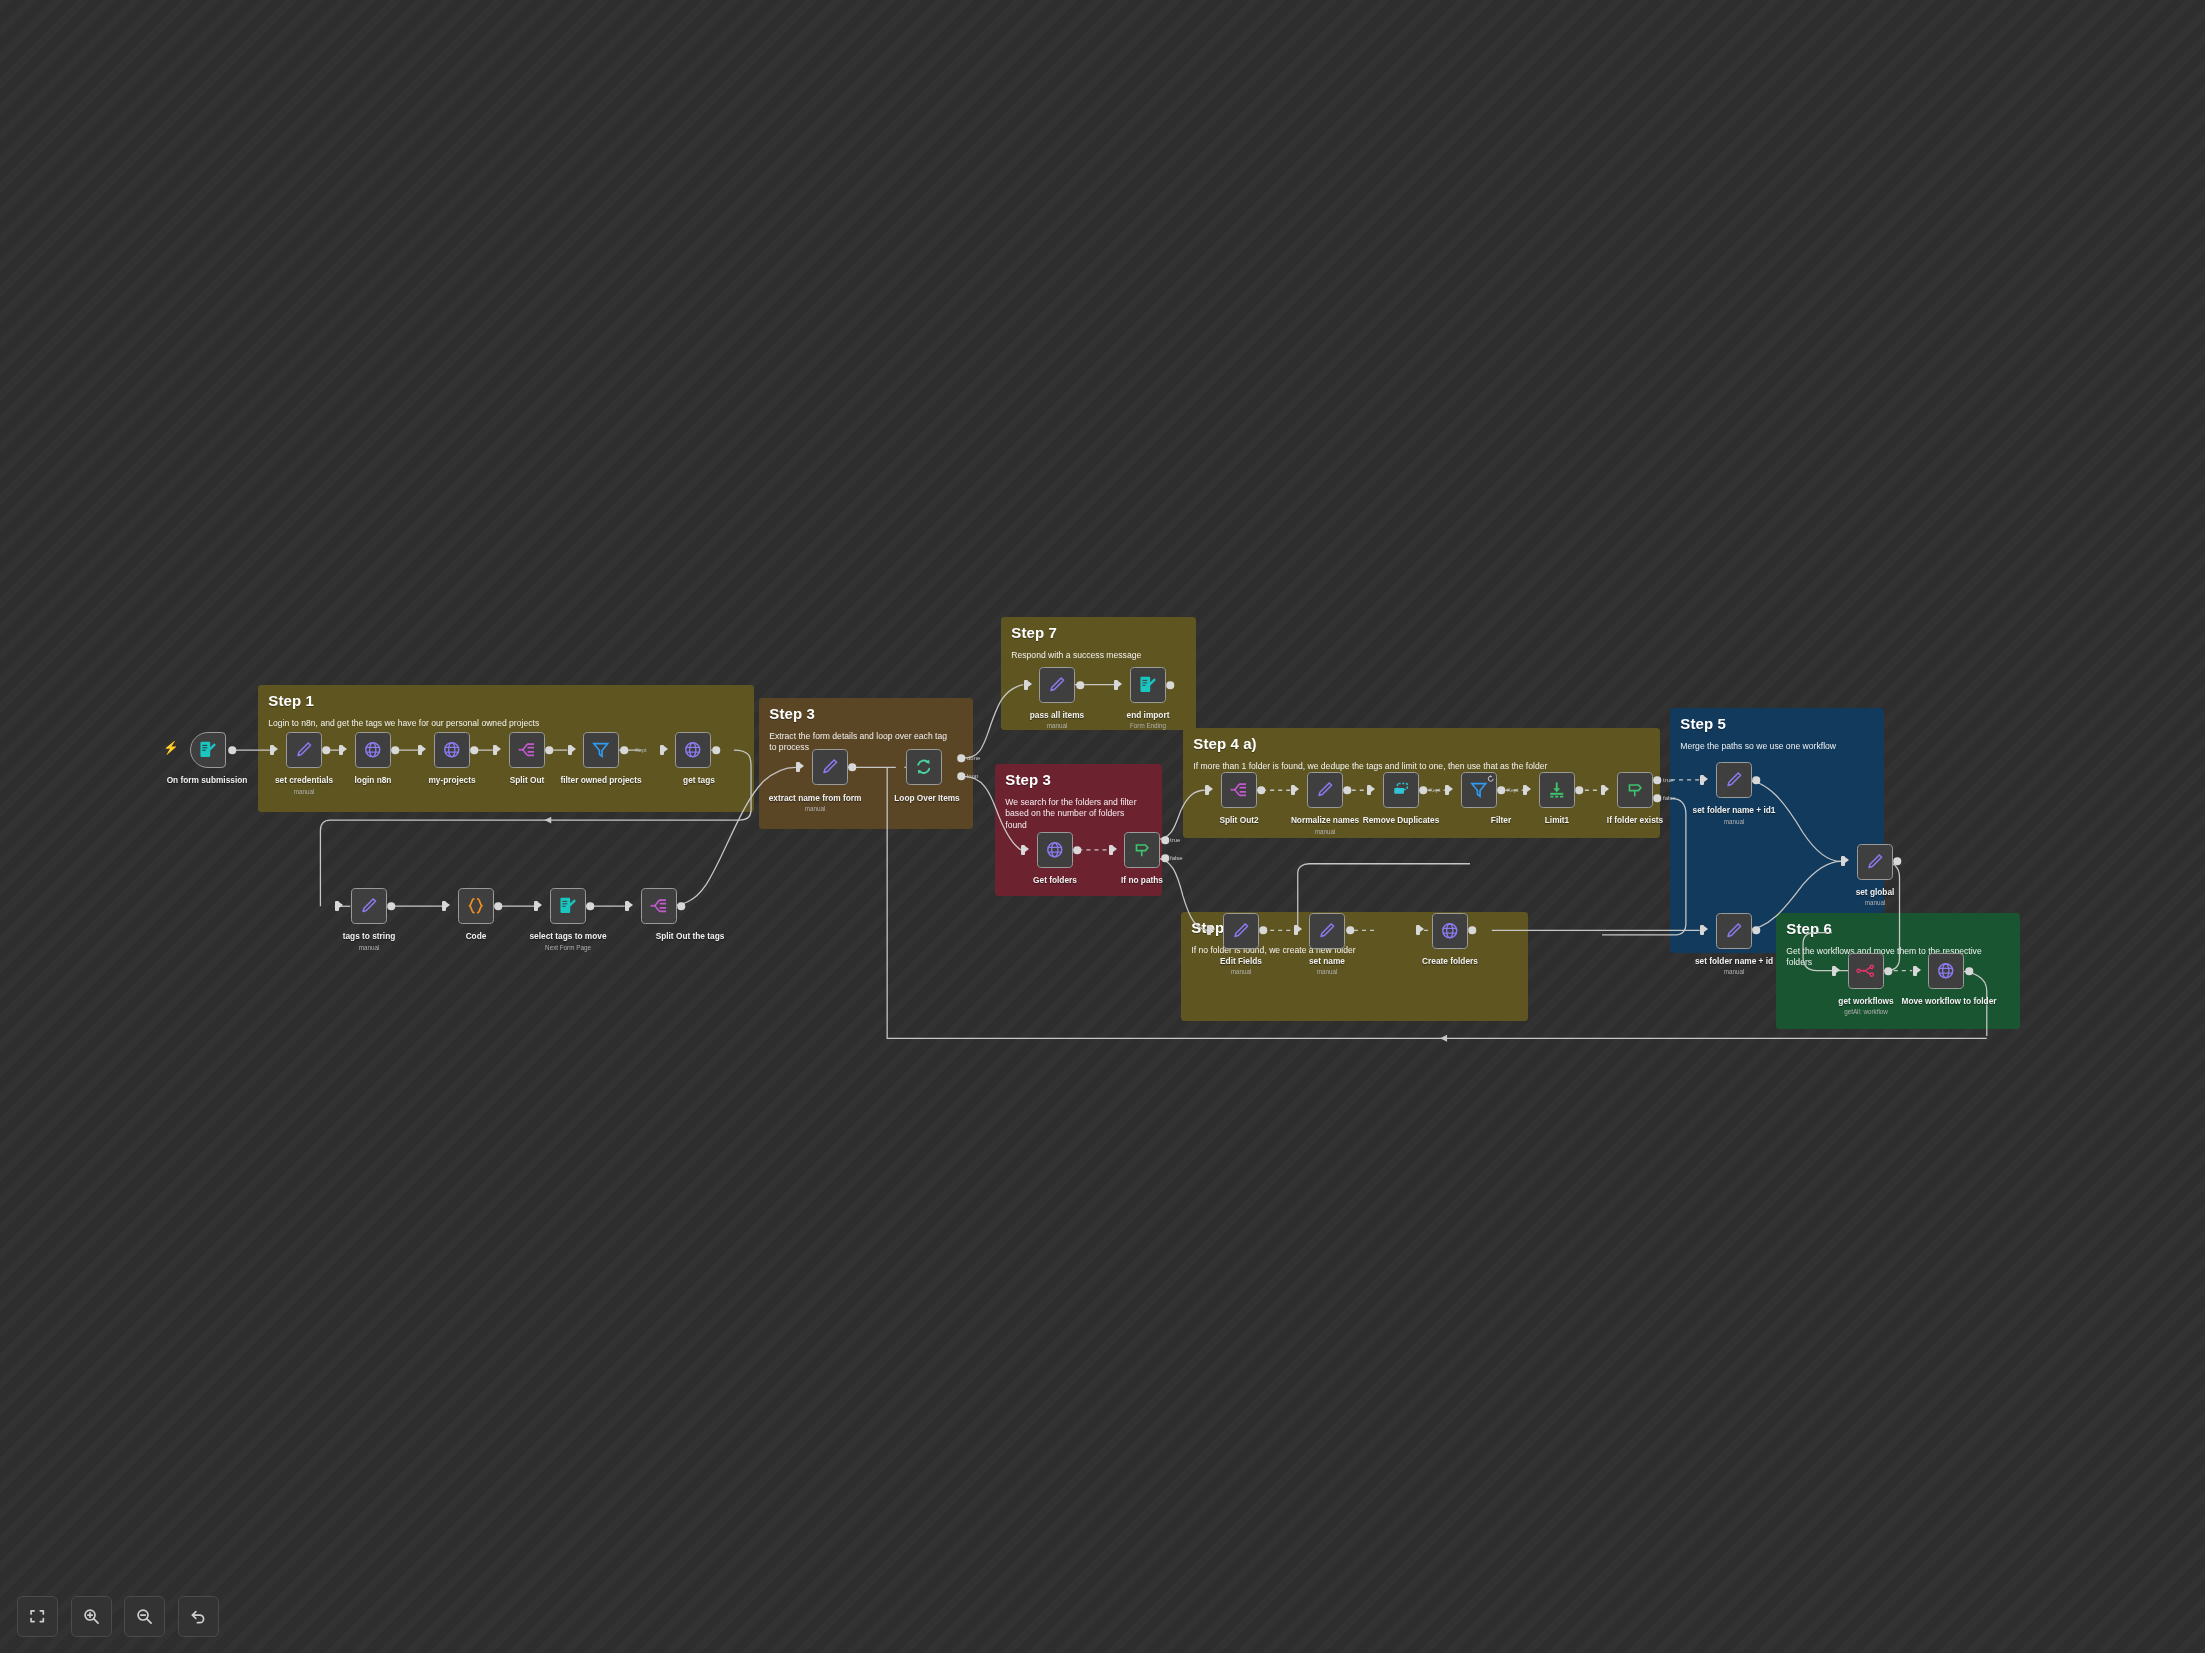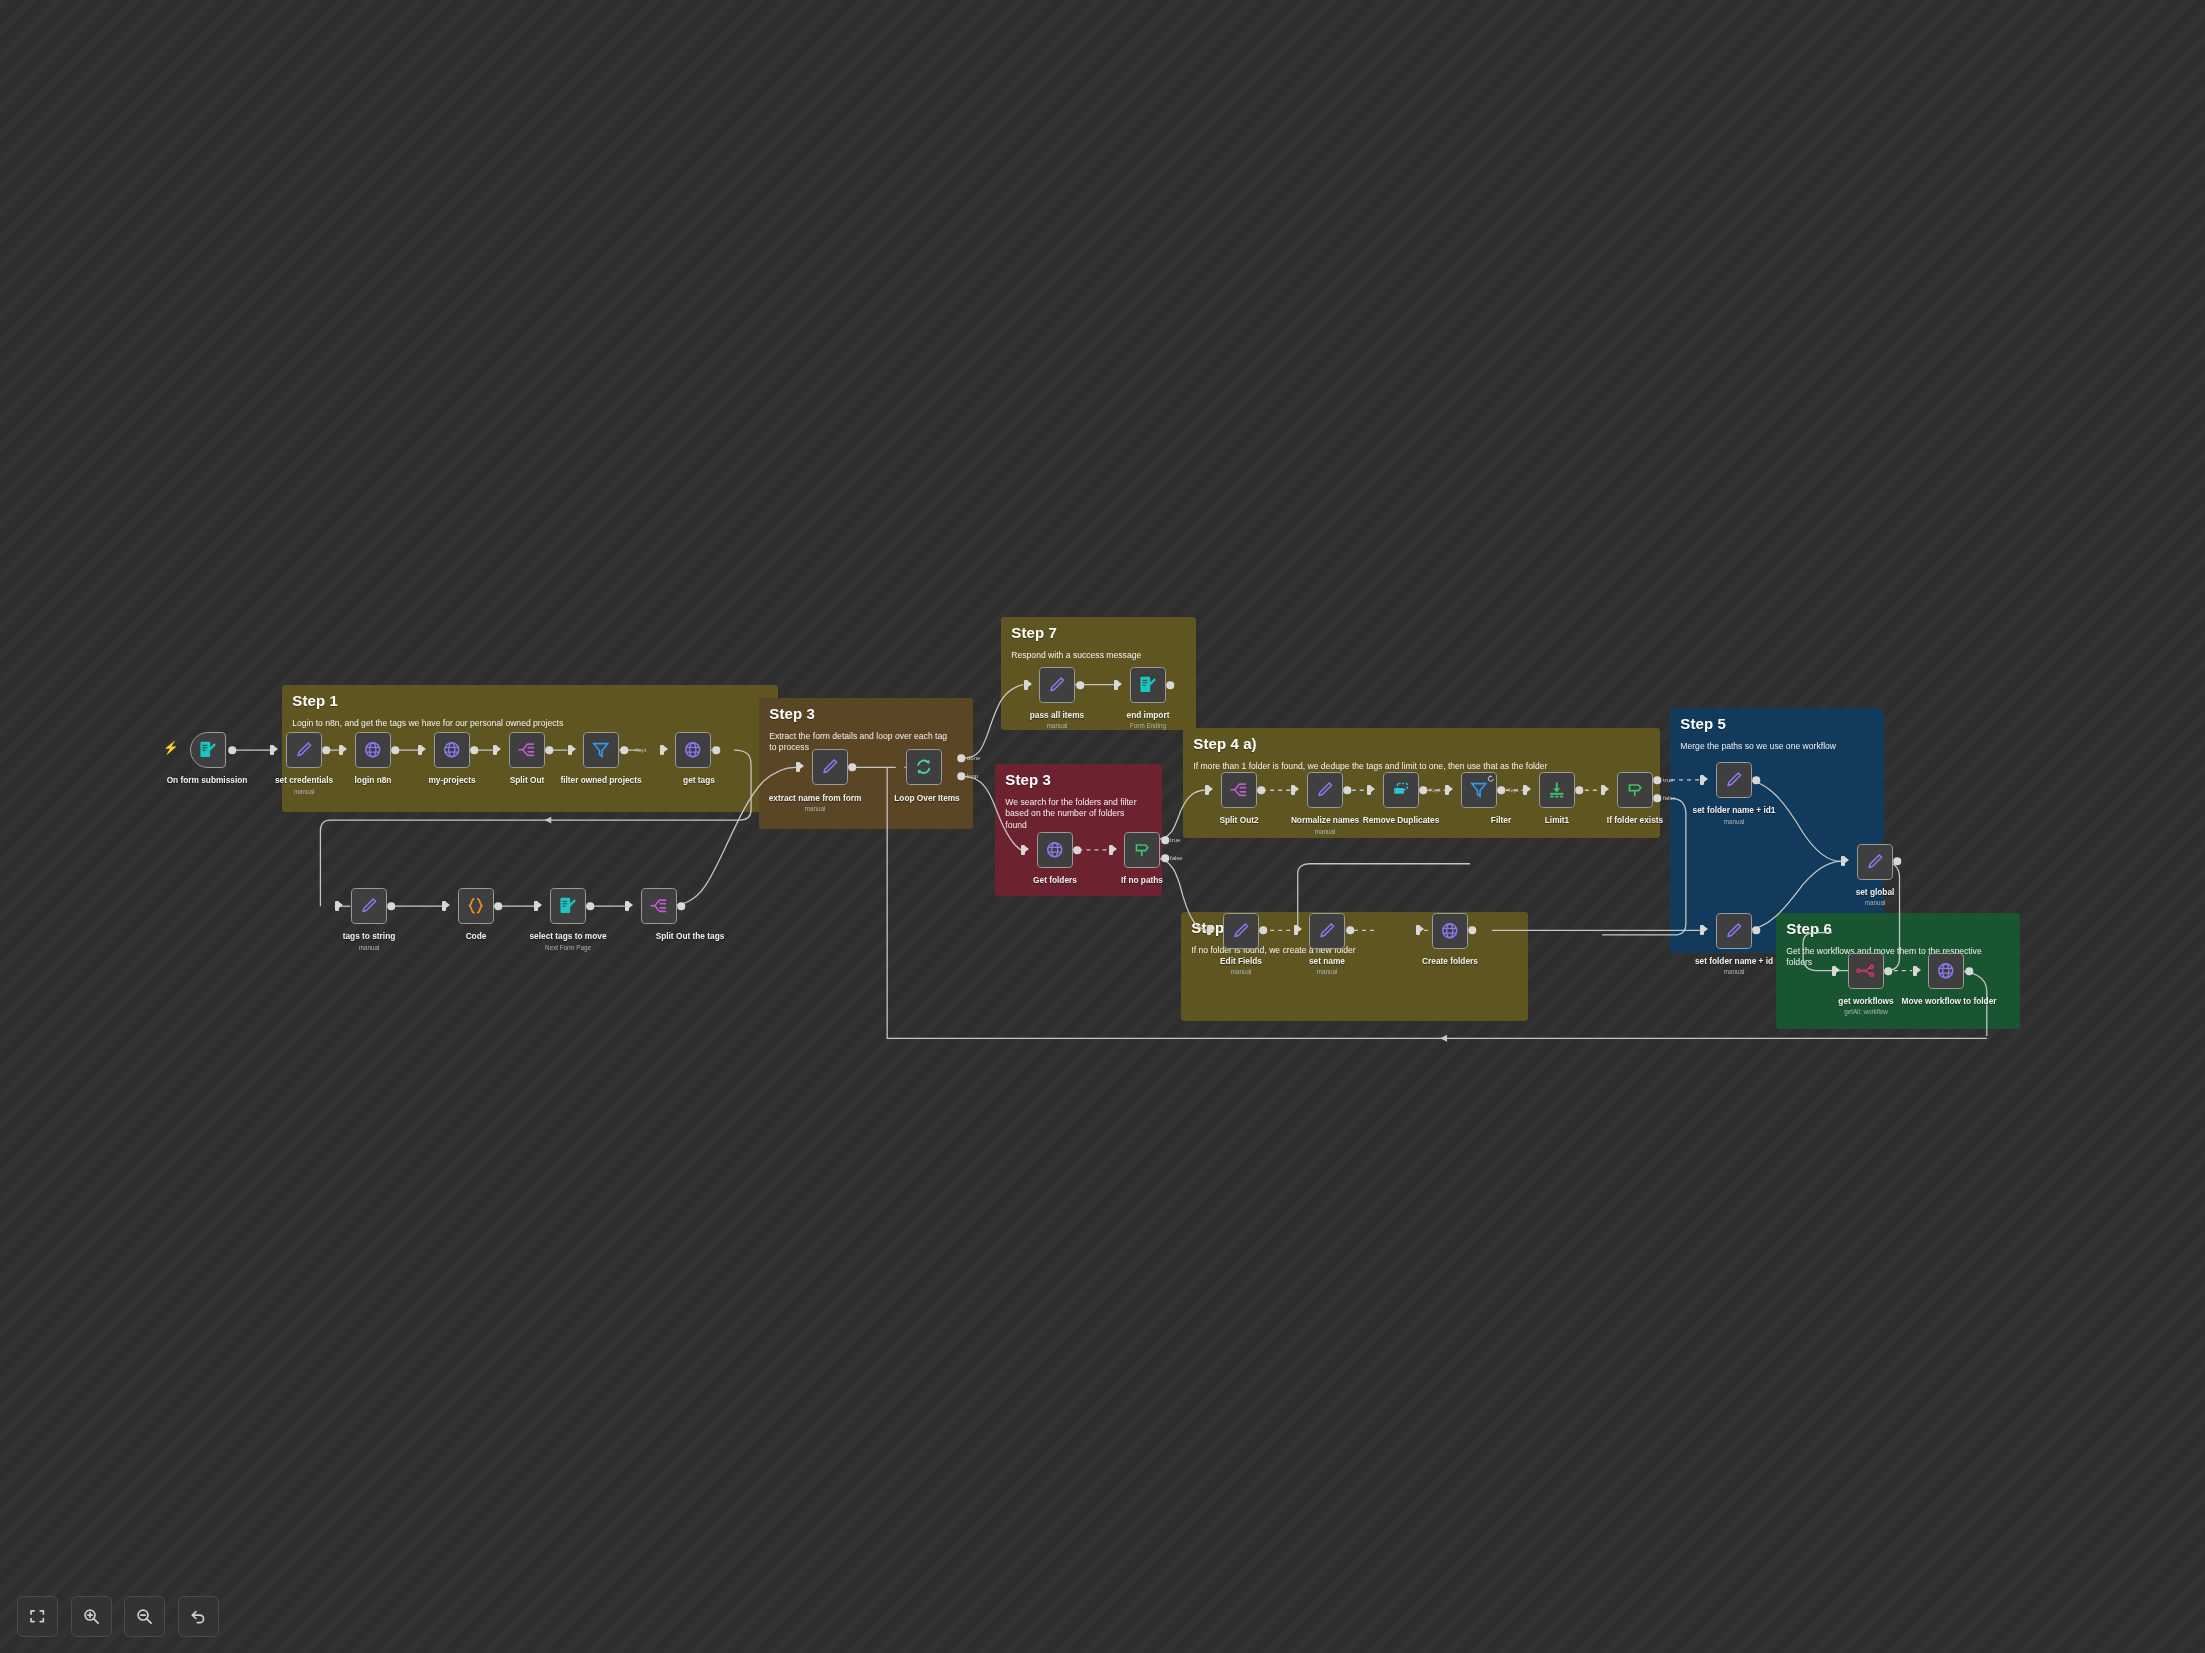--- a/index.html
+++ b/index.html
@@ -142,21 +142,21 @@
     display: flex; align-items: center; justify-content: center;
     cursor: pointer;
   }
   .tb-btn svg { width: 18.4px; height: 18.4px; stroke: #cfcfcf; fill: none; stroke-width: 2.2; stroke-linecap: round; stroke-linejoin: round; }
 </style>
 </head>
 <body>
 
 <div id="canvas">
 
-  <div class="sticky olive" style="left:258px; top:685px; width:496px; height:127px;margin-left:24px;">
+  <div class="sticky olive" style="left:258px; top:685px; width:496px; height:127px;">
     <div class="st-title">Step 1</div>
     <div class="st-desc">Login to n8n, and get the tags we have for our personal owned projects</div>
   </div>
 
 
   <div class="sticky brown" style="left:759px; top:698px; width:214px; height:131px;">
     <div class="st-title">Step 3</div>
     <div class="st-desc">Extract the form details and loop over each tag to process</div>
   </div>
 

